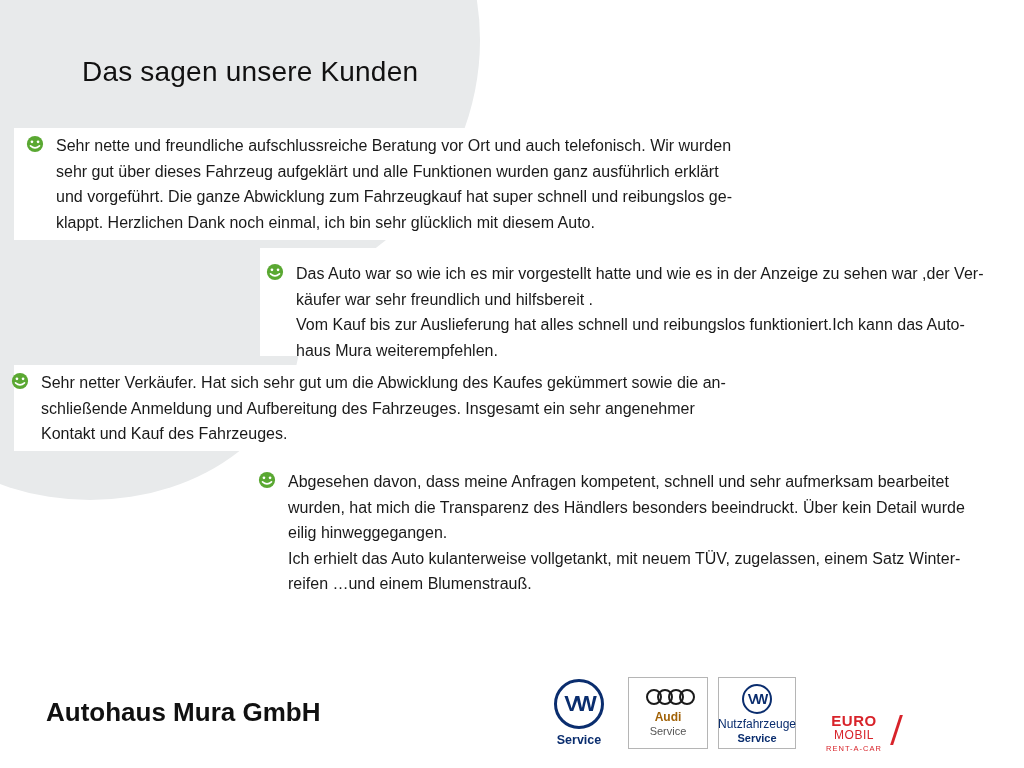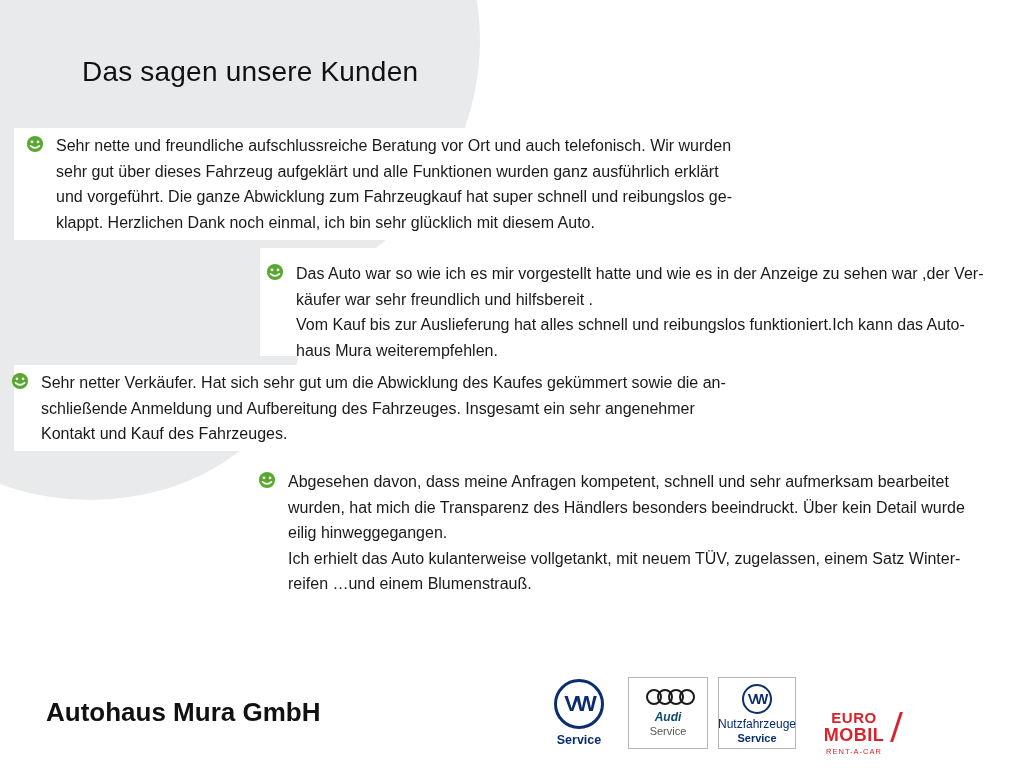--- a/index.html
+++ b/index.html
@@ -130,21 +130,21 @@
     background: #fff;
   }
   .audi-rings { display: flex; align-items: center; margin-bottom: 6px; }
   .audi-rings span {
     display: block;
     width: 16px; height: 16px;
     border: 2px solid #1a1a1a;
     border-radius: 50%;
     margin-right: -5px;
   }
-  .audi-word { font-size: 12px; font-weight: bold; color: #0c4a6e; line-height: 1.15; font-style: italic; }
+  .audi-word { font-size: 12px; font-weight: bold; color: #a16207; line-height: 1.15; }
   .audi-sub { font-size: 11px; color: #555; line-height: 1.15; }
 
   
   .logo-nfz {
     width: 78px; height: 72px;
     border: 1px solid #b5b5b5;
     background: #fff;
     display: flex; flex-direction: column;
     align-items: center; justify-content: center;
     padding-top: 2px;
@@ -164,21 +164,21 @@
   .nfz-cap1 { font-size: 12px; color: #0a2d6e; margin-top: 3px; }
   .nfz-cap2 { font-size: 11px; font-weight: bold; color: #0a2d6e; margin-top: 1px; }
 
   
   .logo-euro { width: 96px; text-align: center; margin-top: 40px; }
   .euro-line1 {
     font-size: 15px; font-weight: bold; color: #d8232a;
     letter-spacing: .5px; line-height: 1.05;
   }
   .euro-line2 {
-    font-size: 18px; font-weight: bold; color: #d8232a;
+    font-size: 12px; font-weight: normal; color: #d8232a;
     letter-spacing: .5px; line-height: 1.05;
   }
   .euro-line3 {
     font-size: 7.5px; font-weight: normal; color: #d8232a;
     letter-spacing: 1px; margin-top: 2px;
   }
   .euro-slash {
     position: absolute; right: 4px; top: 2px;
     width: 3px; height: 30px; background: #d8232a;
     transform: skewX(-18deg);

